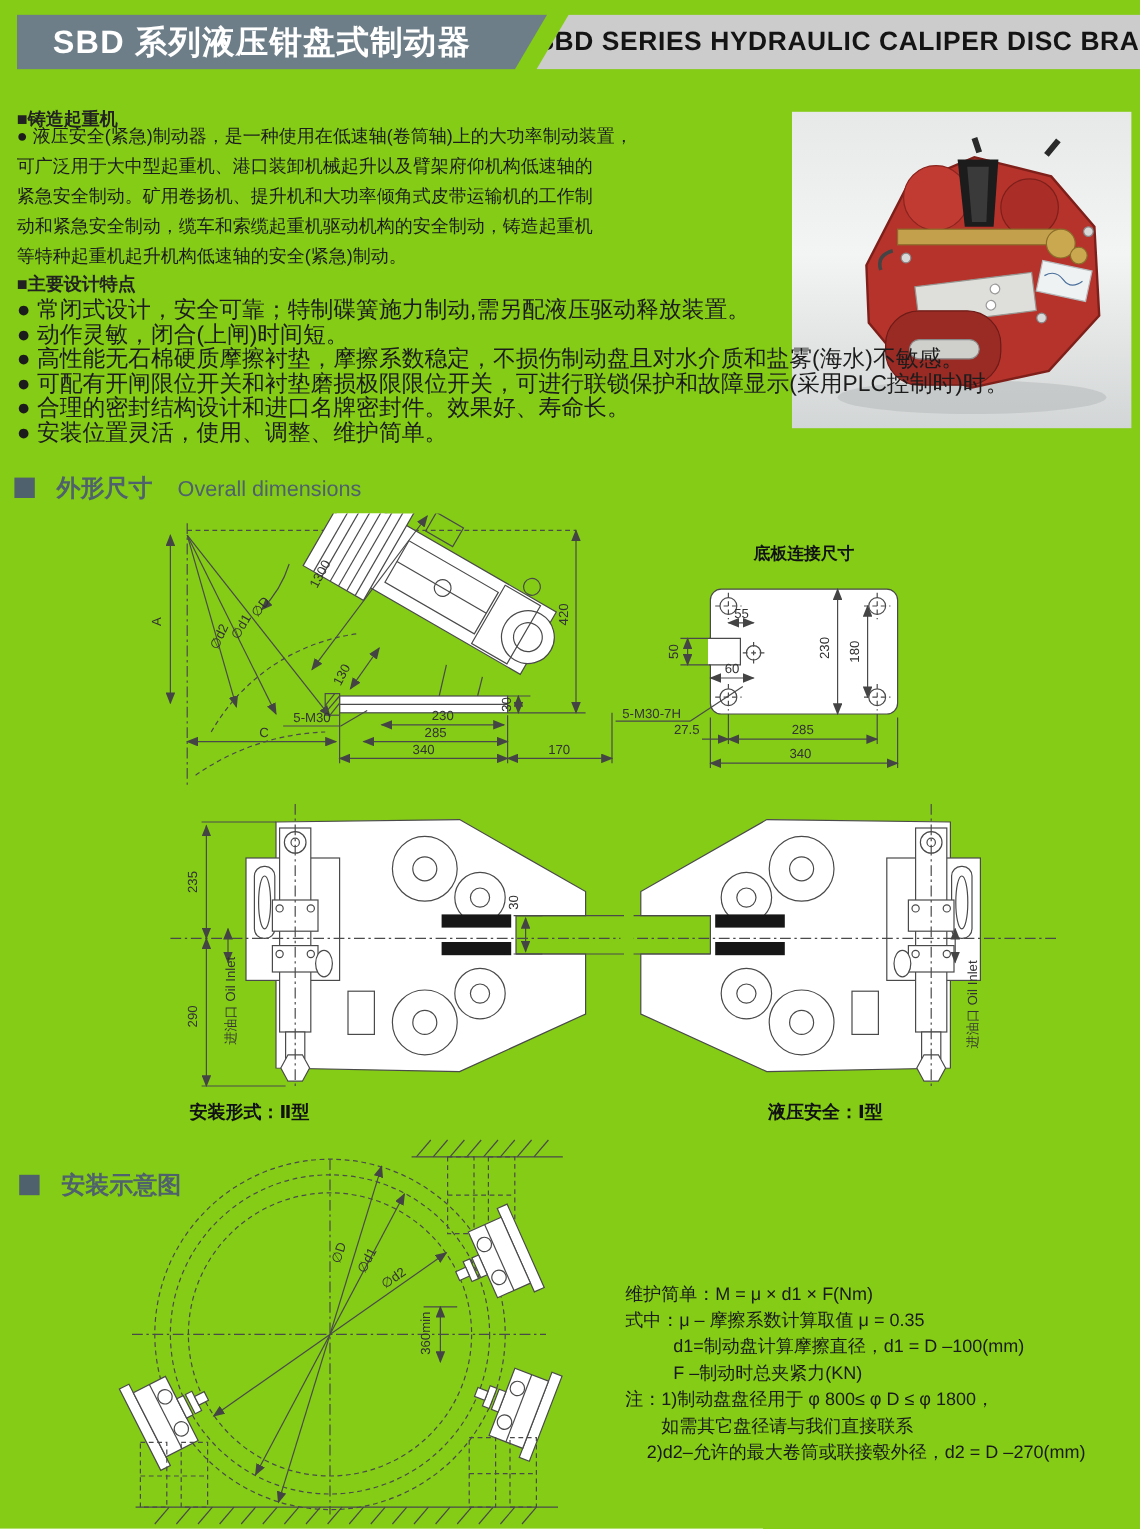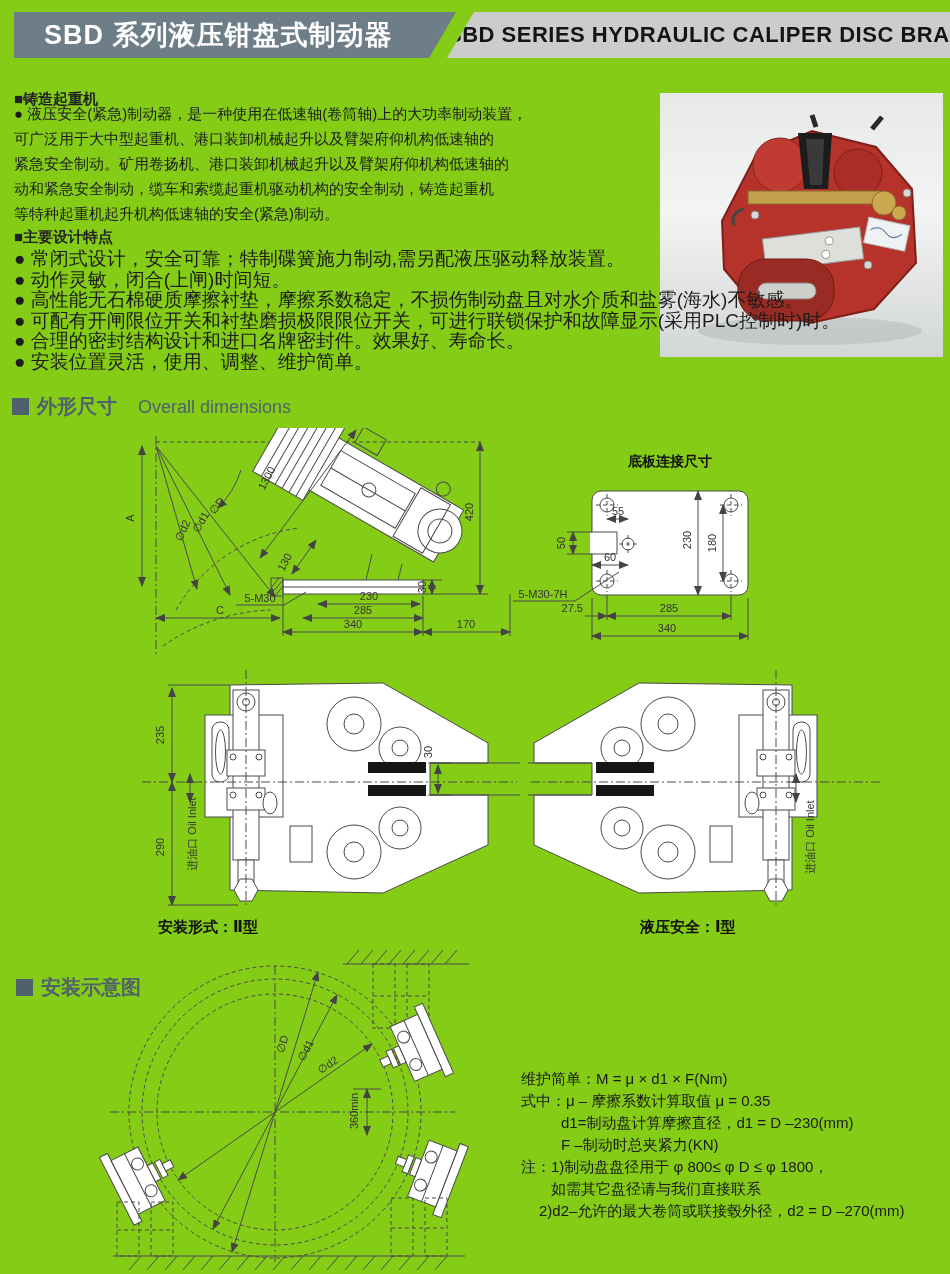--- a/index.html
+++ b/index.html
@@ -16,21 +16,21 @@
              letter-spacing:.5px;white-space:nowrap;}
   
   .sec-title{position:absolute;font-size:15px;font-weight:bold;color:#222;white-space:nowrap;}
   .app-lines{position:absolute;left:14px;top:101px;font-size:15px;line-height:25px;}
   .app-lines div{white-space:nowrap;}
   .feat-lines{position:absolute;left:14px;top:249px;font-size:19px;line-height:20.5px;}
   .feat-lines div{white-space:nowrap;}
   
   .big-head{position:absolute;color:#4e616c;white-space:nowrap;}
   .big-head .sq{display:inline-block;width:17px;height:17px;background:#4e616c;vertical-align:-2px;margin-right:8px;}
-  .big-head .cn{font-size:20px;font-weight:bold;}
+  .big-head .cn{font-size:20px;font-weight:bold;margin-left:10px;}
   .big-head .en{font-size:18px;margin-left:21px;}
   
   .cap{position:absolute;font-size:15px;font-weight:bold;color:#111;white-space:nowrap;}
   
   .photo{position:absolute;left:660px;top:93px;width:283px;height:264px;}
   
   .drw{position:absolute;}
   svg text{font-family:"Liberation Sans","DejaVu Sans",sans-serif;}
   .dim{fill:#333;font-size:11px;}
   .dimb{fill:#111;font-size:14px;font-weight:bold;}
@@ -49,21 +49,21 @@
 
 <div class="page">
 
   <div class="hdr-left">SBD 系列液压钳盘式制动器</div>
   <div class="hdr-right">SBD SERIES HYDRAULIC CALIPER DISC BRAKE</div>
 
   <div class="sec-title" style="left:14px;top:90px;">■铸造起重机</div>
   <div class="app-lines">
     <div>● 液压安全(紧急)制动器，是一种使用在低速轴(卷筒轴)上的大功率制动装置，</div>
     <div>可广泛用于大中型起重机、港口装卸机械起升以及臂架府仰机构低速轴的</div>
-    <div>紧急安全制动。矿用卷扬机、港口装卸机械起升以及臂架府仰机构低速轴的</div>
+    <div>紧急安全制动。矿用卷扬机、提升机和大功率倾角式皮带运输机的工作制</div>
     <div>动和紧急安全制动，缆车和索缆起重机驱动机构的安全制动，铸造起重机</div>
     <div>等特种起重机起升机构低速轴的安全(紧急)制动。</div>
   </div>
 
   <div class="photo">
     <svg width="283" height="264" viewBox="0 0 283 264">
       <defs>
         <linearGradient id="pbg" x1="0" y1="0" x2="0" y2="1">
           <stop offset="0" stop-color="#e7e9e9"></stop>
             <stop offset="0.45" stop-color="#f3f4f4"></stop>
@@ -453,20 +453,20 @@
 
       <line class="ln" x1="298" y1="141" x2="326" y2="141"></line>
       <line class="ln" x1="312" y1="141" x2="312" y2="187" marker-start="url(#arI)" marker-end="url(#arI)"></line>
       <text class="dim" text-anchor="middle" transform="rotate(-90 303 163)" x="303" y="163">360min</text>
     </svg>
   </div>
 
   <div class="formula">
     <div>维护简单：M = μ × d1 × F(Nm)</div>
     <div>式中：μ – 摩擦系数计算取值 μ = 0.35</div>
-    <div class="ind1">d1=制动盘计算摩擦直径，d1 = D –230(mm)</div>
+    <div class="ind1">d1=制动盘计算摩擦直径，d1 = D –100(mm)</div>
     <div class="ind1">F –制动时总夹紧力(KN)</div>
     <div>注：1)制动盘盘径用于 φ 800≤ φ D ≤ φ 1800，</div>
     <div class="ind2">如需其它盘径请与我们直接联系</div>
     <div class="ind3">2)d2–允许的最大卷筒或联接毂外径，d2 = D –270(mm)</div>
   </div>
 
 </div>
 
 </body></html>

